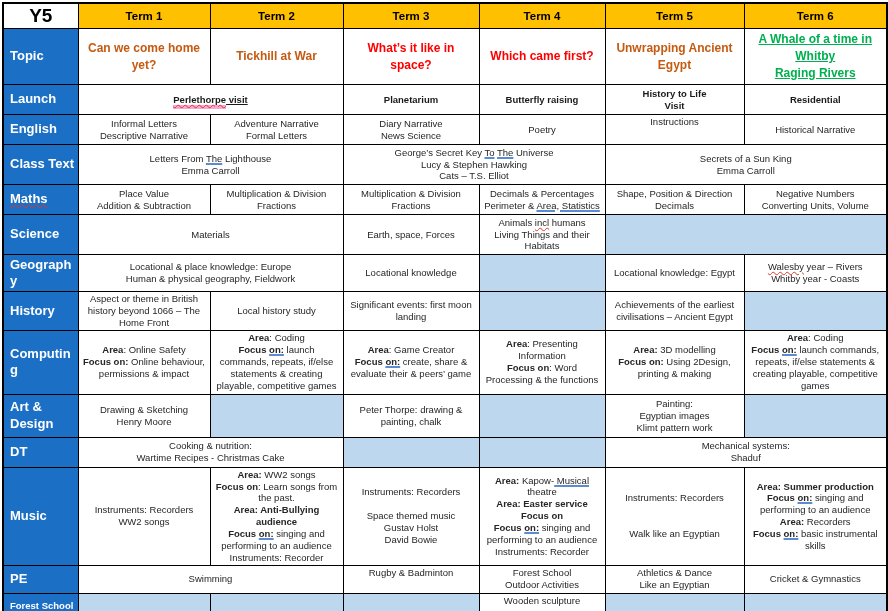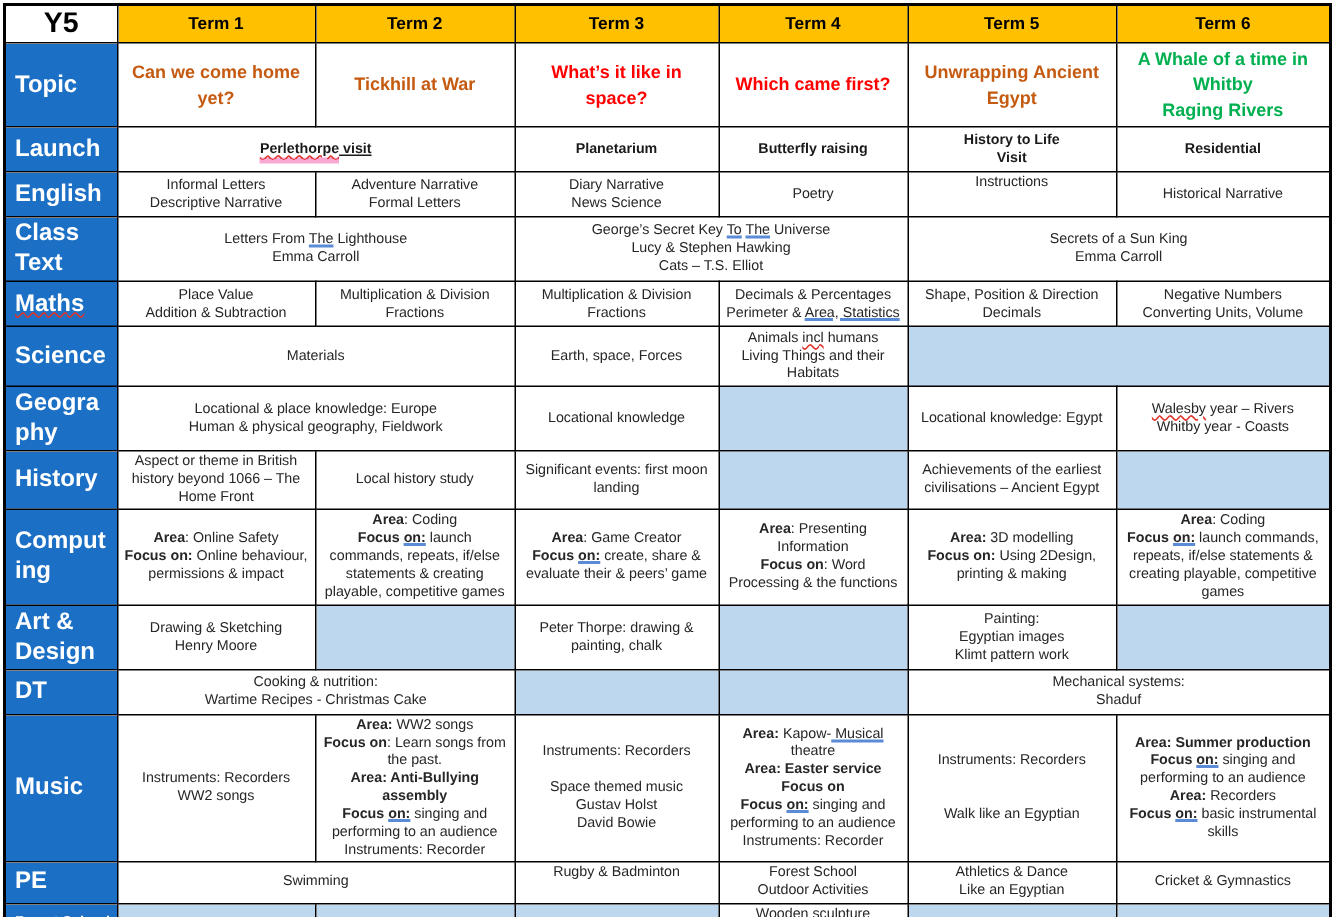--- a/index.html
+++ b/index.html
@@ -7,21 +7,21 @@
     --sidebar-bg:#1B6FC4;
     --empty-bg:#BDD7EE;
     --border:#000000;
   }
   html,body{margin:0;padding:0;background:#ffffff;}
   body{font-family:"Liberation Sans", sans-serif; padding:2px;}
   table{border-collapse:collapse; table-layout:fixed; width:884px; border:2px solid var(--border);}
   th,td{border:1px solid var(--border); overflow:hidden; box-sizing:border-box;}
   th.year{background:#ffffff; color:#000; font-weight:bold; font-size:19px; text-align:center; vertical-align:middle;}
   th.term{background:var(--header-bg); color:#000; font-weight:bold; font-size:11.5px; text-align:center; vertical-align:middle;}
-  th.row-label{background:var(--sidebar-bg); color:#ffffff; font-weight:bold; font-size:16px; text-align:left; vertical-align:middle; padding:1px 3px 1px 6px; line-height:1.25; overflow-wrap:break-word;}
+  th.row-label{background:var(--sidebar-bg); color:#ffffff; font-weight:bold; font-size:13px; text-align:left; vertical-align:middle; padding:1px 3px 1px 6px; line-height:1.25; overflow-wrap:break-word;}
   th.row-label.small{font-size:9.5px;}
   td.cell{background:#ffffff; color:#262626; font-size:9.5px; line-height:1.25; text-align:center; vertical-align:middle; padding:1px 3px;}
   td.cell.empty{background:var(--empty-bg);}
   td.cell.bold{font-weight:bold; color:#1a1a1a;}
   td.cell.vtop{vertical-align:top;}
   td.cell.topic-cell{font-size:12px; font-weight:bold; line-height:1.4;}
   .b{font-weight:bold;}
   .d-u{text-decoration:underline; text-decoration-thickness:1px;}
   .d-ub{text-decoration:underline; text-decoration-color:#5B8BD5; text-decoration-thickness:1.5px;}
   .d-sq{text-decoration:underline; text-decoration-style:wavy; text-decoration-color:#E0342B; text-decoration-thickness:1px;text-align:right;}
@@ -63,21 +63,21 @@
         </td>
         <td colspan="1" class="cell bold topic-cell" style="color: rgb(255, 0, 0);">
           <div class="line"><span>What’s it like in space?</span></div>
         </td>
         <td colspan="1" class="cell bold topic-cell" style="color: rgb(255, 0, 0);">
           <div class="line"><span>Which came first?</span></div>
         </td>
         <td colspan="1" class="cell bold topic-cell" style="color: rgb(197, 90, 17);">
           <div class="line"><span>Unwrapping Ancient Egypt</span></div>
         </td>
-        <td colspan="1" class="cell bold topic-cell" style="color: rgb(0, 176, 80);">
+        <td colspan="1" class="cell bold topic-cell" style="color: rgb(0, 176, 80); text-decoration: underline;">
           <div class="line"><span>A Whale of a time in Whitby</span></div>
           <div class="line"><span>Raging Rivers</span></div>
         </td>
       </tr>
       <tr style="height: 30px;">
         <th class="row-label"><span>Launch</span></th>
         <td colspan="2" class="cell bold">
           <div class="line"><span class="d-usq">Perlethorpe</span><span class="d-u"> visit</span></div>
         </td>
         <td colspan="1" class="cell bold">
@@ -270,21 +270,21 @@
       </tr>
       <tr style="height: 98px;">
         <th class="row-label"><span>Music</span></th>
         <td colspan="1" class="cell">
           <div class="line"><span>Instruments: Recorders</span></div>
           <div class="line"><span>WW2 songs</span></div>
         </td>
         <td colspan="1" class="cell">
           <div class="line"><span class="b">Area:</span><span> WW2 songs</span></div>
           <div class="line"><span class="b">Focus on</span><span>: Learn songs from the past.</span></div>
-          <div class="line"><span class="b">Area: Anti-Bullying assembly</span></div>
+          <div class="line"><span class="b">Area: Anti-Bullying audience</span></div>
           <div class="line"><span class="b">Focus </span><span class="b d-ub">on:</span><span> singing and performing to an audience</span></div>
           <div class="line"><span>Instruments: Recorder</span></div>
         </td>
         <td colspan="1" class="cell">
           <div class="line"><span>Instruments: Recorders</span></div>
           <div class="line"><span>&nbsp;</span></div>
           <div class="line"><span>Space themed music</span></div>
           <div class="line"><span>Gustav Holst</span></div>
           <div class="line"><span>David Bowie</span></div>
         </td>

